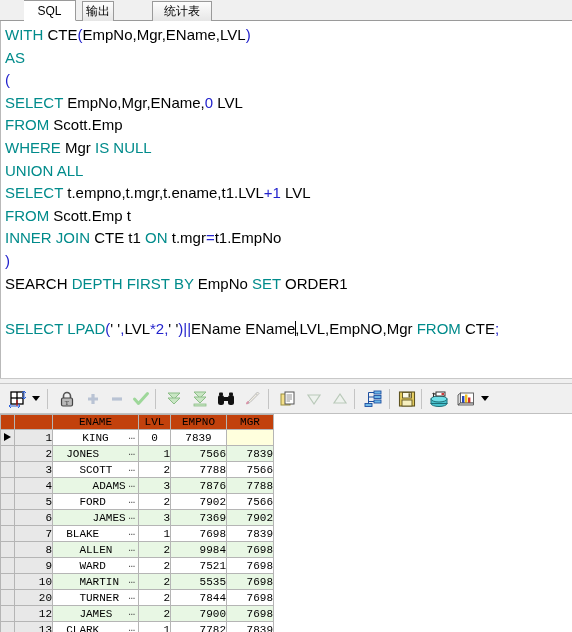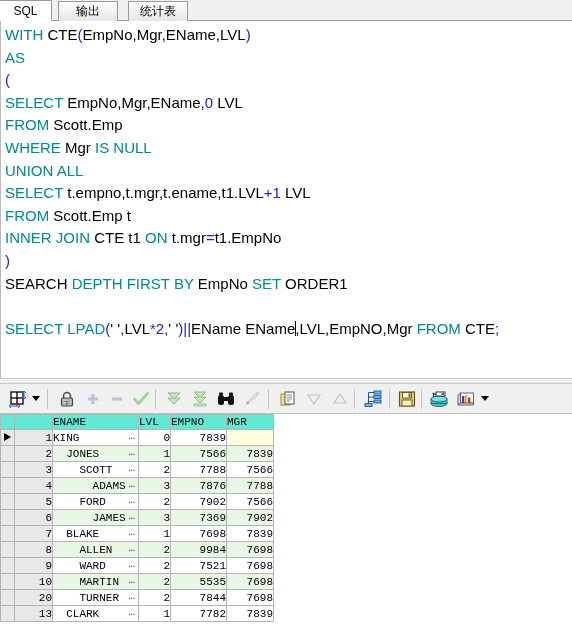--- a/index.html
+++ b/index.html
@@ -21,29 +21,30 @@
     position:absolute;top:1px;height:20px;
     box-sizing:border-box;
     font-size:12px;
     line-height:18px;
     text-align:center;
     background:linear-gradient(to bottom,#fdfdfd,#e6e6e6);
     border:1px solid #9a9a9a;
     border-bottom:none;
     color:#000;
     cursor:default;
+    margin-left:24px;
   }
   .tab.active{
     background:#ffffff;
     border-bottom:1px solid #ffffff;
     z-index:5;
     top:0px;height:21px;line-height:20px;
   }
   .tab-sql{left:0px;width:52px;border-left:none;}
-  .tab-out{left:58px;width:60px;}
+  .tab-out{left:58px;width:32px;}
   .tab-stat{left:128px;width:60px;font-family:Liberation Serif, serif;}
 
   
   .editor{
     position:absolute;left:0;top:21px;width:572px;height:357px;
     background:#ffffff;
     box-sizing:border-box;
     border-right:1px solid #ffffff;
     overflow:hidden;
   }
@@ -112,23 +113,23 @@
   }
   table.dg th, table.dg td{
     border:1px solid #b5b5b5;
     padding:0;
     height:16px;
     box-sizing:border-box;
     overflow:hidden;
     white-space:pre;
   }
   table.dg thead th{
-    background:#5eead4;
+    background:#c2410c;
     font-weight:normal;
-    text-align:left;
+    text-align:center;
     color:#000;
     font-family:"Liberation Mono", monospace;
     font-size:11px;
     height:15px;
   }
   th.h-ind{width:14px;}
   th.h-rownum{width:38px;}
   th.h-ename{width:86px;padding-left:3px;}
   th.h-lvl{width:32px;padding-left:3px;}
   th.h-empno{width:56px;padding-left:3px;}
@@ -150,21 +151,21 @@
   tr.even td.c-ename,
   tr.even td.c-lvl,
   tr.even td.c-empno,
   tr.even td.c-mgr{background:#e8f7e4;}
   tr.odd td.c-ename,
   tr.odd td.c-lvl,
   tr.odd td.c-empno,
   tr.odd td.c-mgr{background:#ffffff;}
   tr.sel td.c-ename,
   tr.sel td.c-lvl,
-  tr.sel td.c-empno{background:#ffffff;}
+  tr.sel td.c-empno{background:#ffffff;text-align:center;}
   tr.sel td.c-mgr{background:#ffffdd;}
 
   .rowarrow{
     position:absolute;left:3px;top:3px;width:0;height:0;
     border-top:4px solid transparent;border-bottom:4px solid transparent;
     border-left:7px solid #000;
   }
   .ellip{
     position:absolute;right:3px;top:0px;color:#444;font-size:11px;
     font-family:"Liberation Mono", monospace;letter-spacing:0px;
@@ -437,20 +438,28 @@
           <td class="c-mgr">7698</td>
         </tr>
         <tr class="odd">
           <td class="c-ind"></td>
           <td class="c-rownum">20</td>
           <td class="c-ename"><span>    TURNER</span><span class="ellip">…</span></td>
           <td class="c-lvl">2</td>
           <td class="c-empno">7844</td>
           <td class="c-mgr">7698</td>
         </tr>
+        <tr class="even">
+          <td class="c-ind"></td>
+          <td class="c-rownum">12</td>
+          <td class="c-ename"><span>    JAMES</span><span class="ellip">…</span></td>
+          <td class="c-lvl">2</td>
+          <td class="c-empno">7900</td>
+          <td class="c-mgr">7698</td>
+        </tr>
         <tr class="odd">
           <td class="c-ind"></td>
           <td class="c-rownum">13</td>
           <td class="c-ename"><span>  CLARK</span><span class="ellip">…</span></td>
           <td class="c-lvl">1</td>
           <td class="c-empno">7782</td>
           <td class="c-mgr">7839</td>
         </tr>
       </tbody>
   </table>

